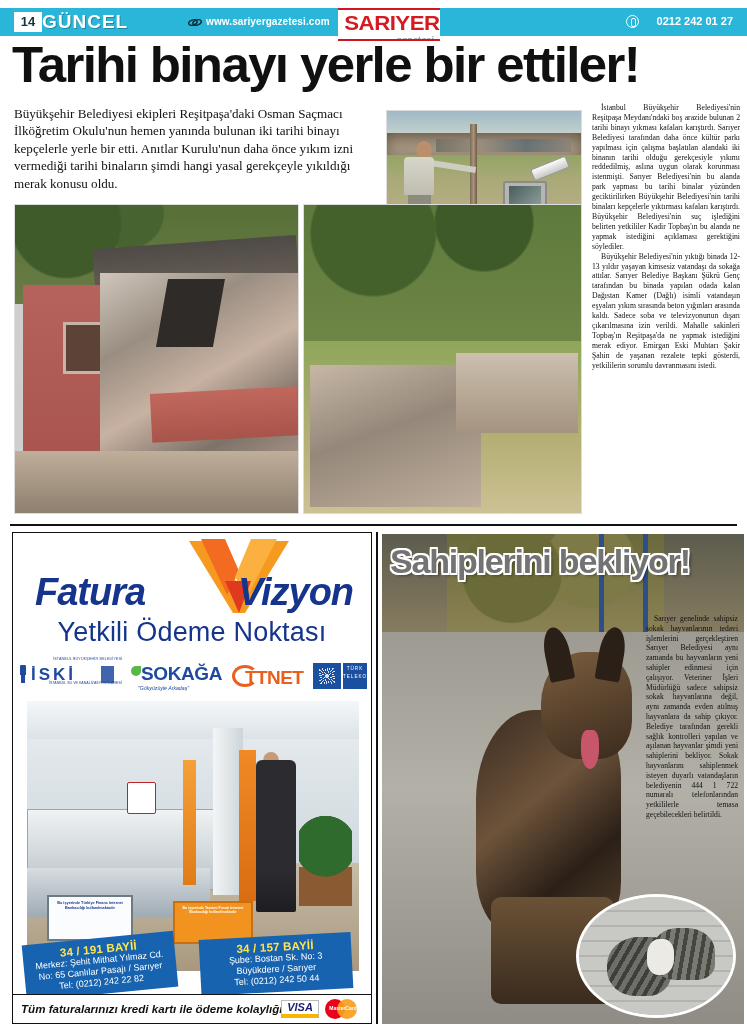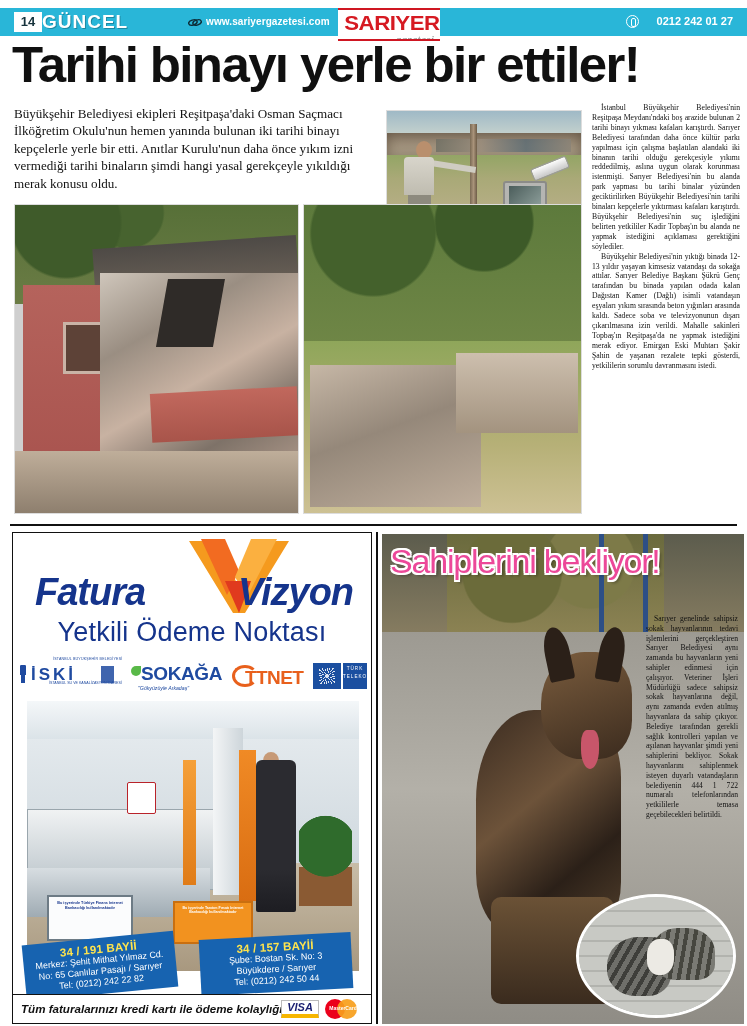--- a/index.html
+++ b/index.html
@@ -386,22 +386,22 @@
     background: repeating-linear-gradient(120deg,#6f6f6a 0 5px, #3e3e3a 5px 9px);
     border-radius: 48% 30% 36% 44%; }
   .cc-cat2 { position:absolute; left:48%; top:26%; width:40%; height:44%;
     background: repeating-linear-gradient(100deg,#7a7a74 0 5px, #46463f 5px 9px);
     border-radius: 40% 46% 30% 38%; }
   .cc-white { position:absolute; left:44%; top:36%; width:18%; height:30%;
     background:#eceae4; border-radius: 44% 38% 46% 40%; }
 
   .headline2 {
     position: absolute; left: 390px; top: 542px;
-    font-family: "Liberation Sans", sans-serif; font-weight: normal;
-    font-size: 34px; letter-spacing: -1.2px; color: #ec4899;
+    font-family: "Liberation Sans", sans-serif; font-weight: bold;
+    font-size: 34px; letter-spacing: -1.2px; color: #737373;
     text-shadow:
       -1.6px 0 #fff, 1.6px 0 #fff, 0 -1.6px #fff, 0 1.6px #fff,
       -1.6px -1.6px #fff, 1.6px -1.6px #fff, -1.6px 1.6px #fff, 1.6px 1.6px #fff,
       3px 3px 3px rgba(0,0,0,.35);
     white-space: nowrap;
   }
 
   .dog-col {
     position: absolute; left: 646px; top: 614px; width: 92px;
     font-family: "Liberation Serif", serif;

